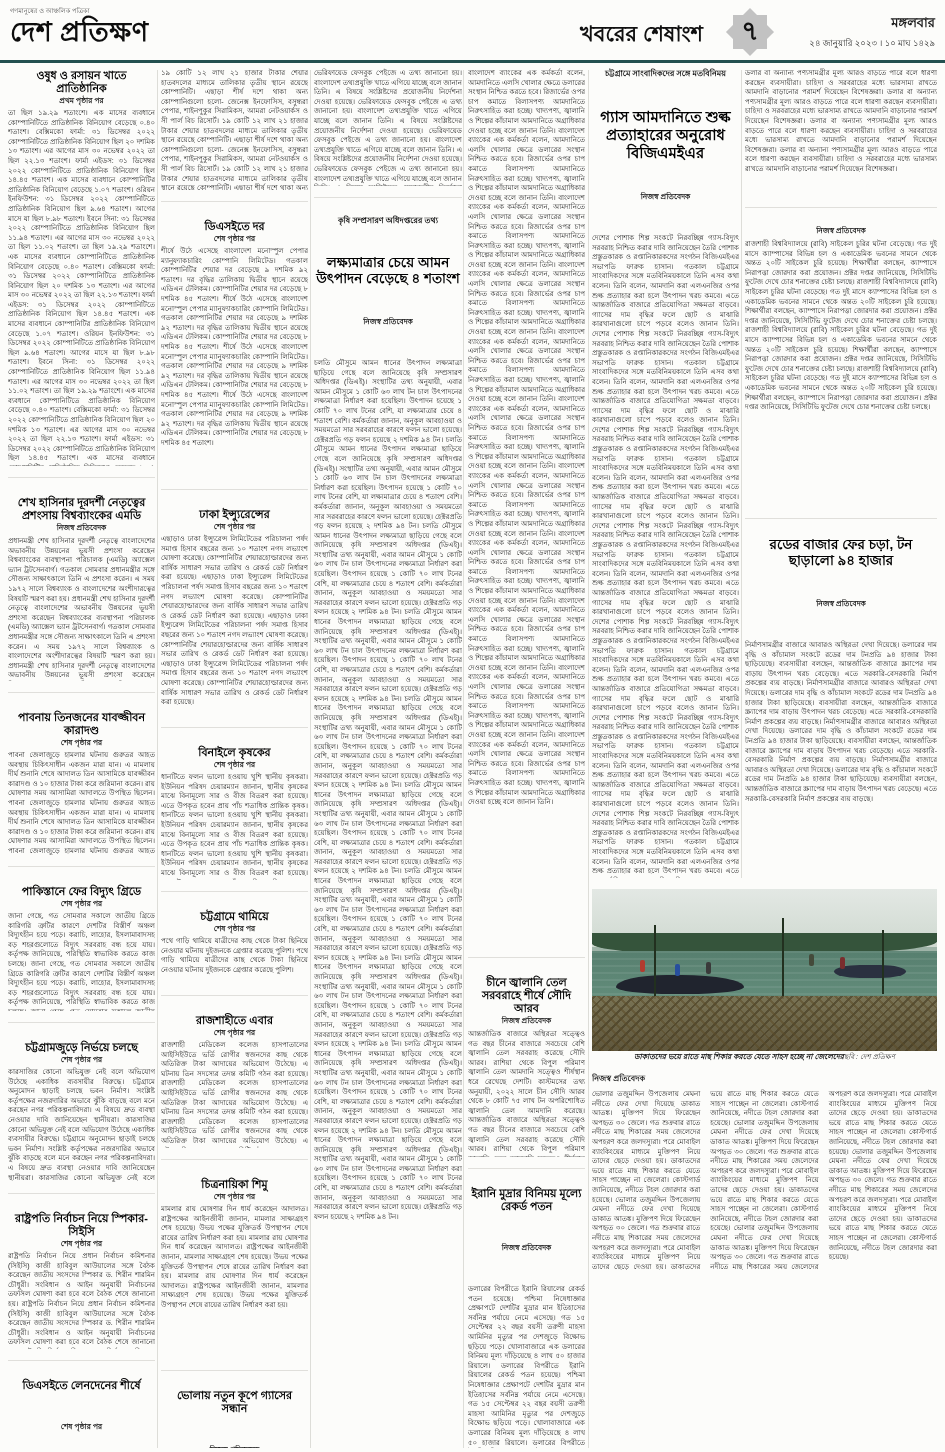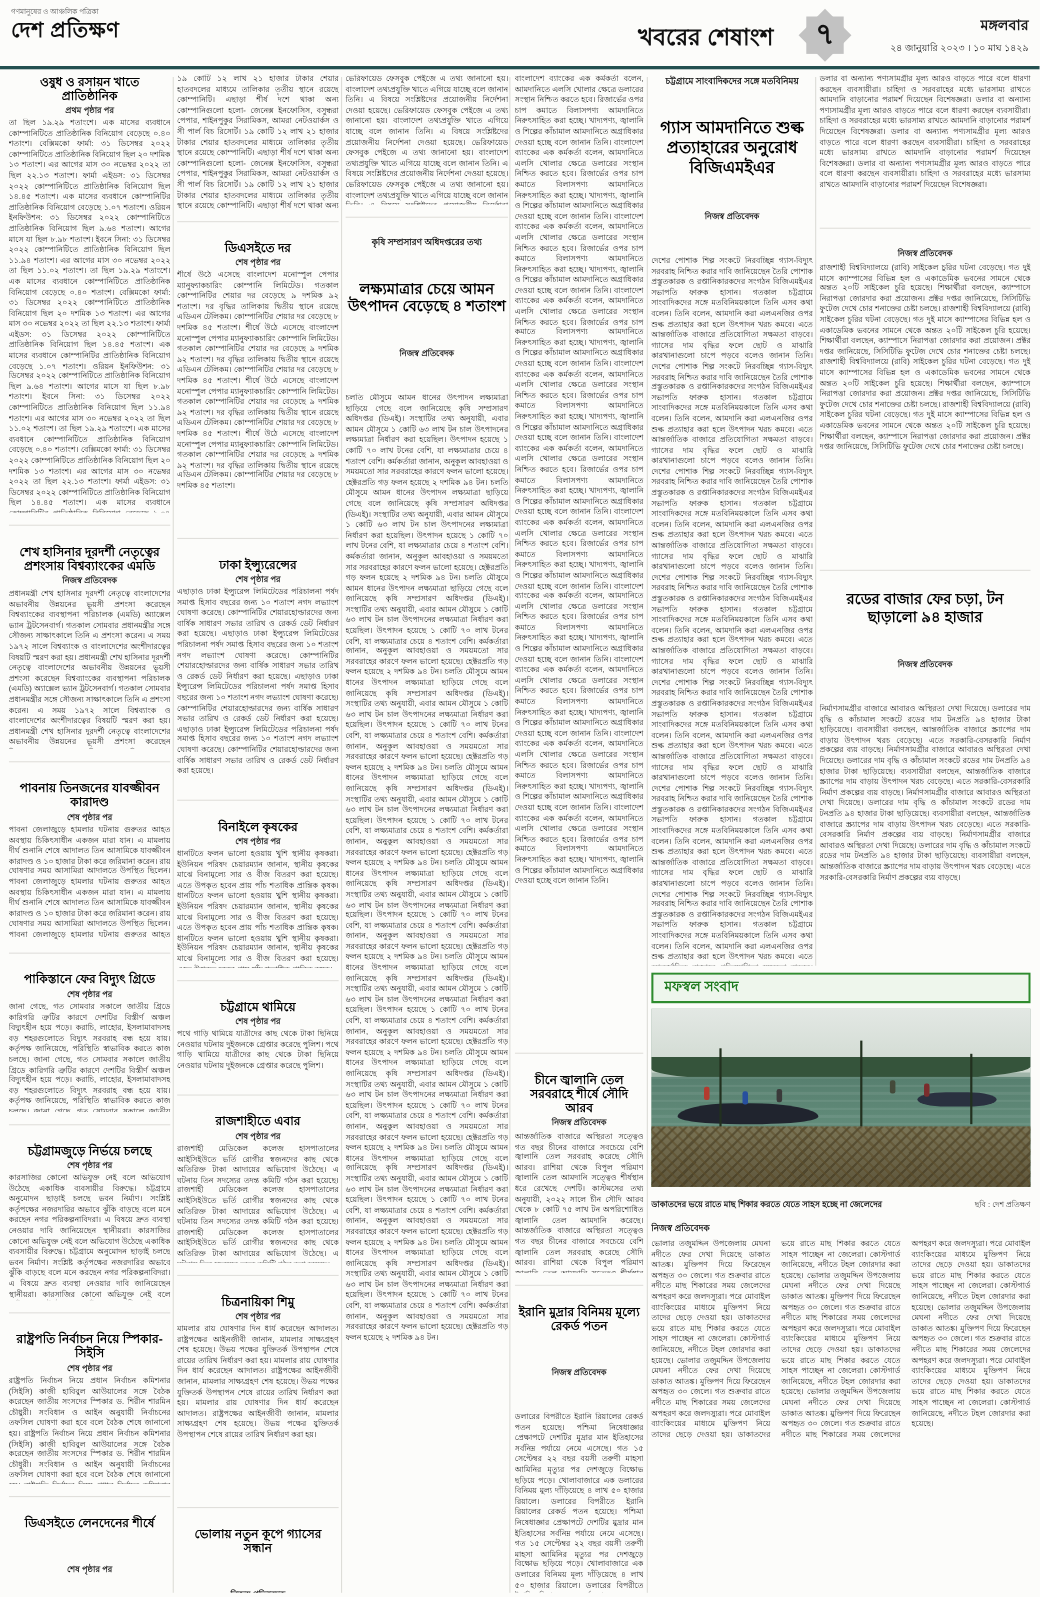--- a/index.html
+++ b/index.html
@@ -5,21 +5,21 @@
   html,body{margin:0;padding:0;}
   body{
     width:945px;height:1452px;position:relative;overflow:hidden;
     background:#fcfcfa;color:#1b1b1b;
     font-family:"Liberation Sans","DejaVu Sans",sans-serif;
   }
   .page{position:absolute;inset:0;}
   
   .mast{position:absolute;left:10px;top:6px;}
   .tagline{font-size:6.5px;color:#555;margin-bottom:2px;}
-  .mastname{font-size:19px;font-weight:bold;color:#0d0d0d;letter-spacing:.5px;line-height:1;}
+  .mastname{font-size:27px;font-weight:bold;color:#0d0d0d;letter-spacing:.5px;line-height:1;}
   .sectiontitle{position:absolute;right:242px;top:18px;font-size:21px;font-weight:bold;color:#101010;}
   .pagestar{position:absolute;right:170px;top:7px;width:50px;height:50px;}
   .pagestar .sq{position:absolute;left:8px;top:8px;width:34px;height:34px;background:#c2c2c2;}
   .pagestar .r45{transform:rotate(45deg);}
   .pagestar .pn{position:absolute;inset:0;display:flex;align-items:center;justify-content:center;
     font-size:27px;font-weight:bold;color:#111;}
   .daydate{position:absolute;right:10px;top:13px;text-align:right;}
   .day{font-size:13px;font-weight:bold;}
   .date{font-size:8.5px;margin-top:3px;color:#222;}
   .headrule{position:absolute;left:0;right:0;top:60px;height:3px;background:#235050;}
@@ -49,21 +49,21 @@
   .ph-water{position:absolute;left:0;right:0;top:38%;bottom:0;
     background:repeating-linear-gradient(180deg,rgba(255,255,255,.07) 0 2px,rgba(0,0,0,0) 2px 7px),linear-gradient(#577f6f,#6f9b87);}
   .ph-net{position:absolute;left:0;right:0;bottom:0;height:34%;
     background:repeating-linear-gradient(45deg,rgba(92,76,40,.55) 0 2px,rgba(0,0,0,0) 2px 7px),
                repeating-linear-gradient(-45deg,rgba(58,48,24,.5) 0 2px,rgba(0,0,0,0) 2px 7px),
                linear-gradient(rgba(125,111,78,.85),rgba(93,82,56,.95));}
   .ph-boat1{position:absolute;left:7%;top:53%;width:37%;height:12%;background:#20242e;border-radius:45% 55% 50% 50%/70% 70% 40% 40%;}
   .ph-boat2{position:absolute;right:9%;top:47%;width:21%;height:8%;background:#2a3140;border-radius:50%/70%;}
   .ph-pole{position:absolute;width:2px;background:#22301f;}
   .fig{position:absolute;width:5px;height:12px;border-radius:2px;}
-  .capline{display:flex;justify-content:space-between;align-items:flex-start;margin-top:10px;}
+  .capline{display:flex;justify-content:center;align-items:flex-start;margin-top:0;font-style:italic;}
   .cap{font-size:7.5px;font-weight:bold;color:#111;}
   .credit{font-size:7px;color:#333;}
   .bigh{font-size:17.5px;font-weight:bold;line-height:21px;color:#000;margin-top:5px;text-align:left;}
   .by-left{font-size:8px;font-weight:bold;margin:3px 0 4px;}
   .cols3{column-count:3;column-gap:10px;}
 </style>
 </head>
 <body>
 
 <div class="page">
@@ -217,23 +217,20 @@
       <div class="bd" style="height:268px">রাজশাহী বিশ্ববিদ্যালয়ে (রাবি) সাইকেল চুরির ঘটনা বেড়েছে। গত দুই মাসে ক্যাম্পাসের বিভিন্ন হল ও একাডেমিক ভবনের সামনে থেকে অন্তত ২০টি সাইকেল চুরি হয়েছে। শিক্ষার্থীরা বলছেন, ক্যাম্পাসে নিরাপত্তা জোরদার করা প্রয়োজন। প্রক্টর দপ্তর জানিয়েছে, সিসিটিভি ফুটেজ দেখে চোর শনাক্তের চেষ্টা চলছে। রাজশাহী বিশ্ববিদ্যালয়ে (রাবি) সাইকেল চুরির ঘটনা বেড়েছে। গত দুই মাসে ক্যাম্পাসের বিভিন্ন হল ও একাডেমিক ভবনের সামনে থেকে অন্তত ২০টি সাইকেল চুরি হয়েছে। শিক্ষার্থীরা বলছেন, ক্যাম্পাসে নিরাপত্তা জোরদার করা প্রয়োজন। প্রক্টর দপ্তর জানিয়েছে, সিসিটিভি ফুটেজ দেখে চোর শনাক্তের চেষ্টা চলছে। রাজশাহী বিশ্ববিদ্যালয়ে (রাবি) সাইকেল চুরির ঘটনা বেড়েছে। গত দুই মাসে ক্যাম্পাসের বিভিন্ন হল ও একাডেমিক ভবনের সামনে থেকে অন্তত ২০টি সাইকেল চুরি হয়েছে। শিক্ষার্থীরা বলছেন, ক্যাম্পাসে নিরাপত্তা জোরদার করা প্রয়োজন। প্রক্টর দপ্তর জানিয়েছে, সিসিটিভি ফুটেজ দেখে চোর শনাক্তের চেষ্টা চলছে। রাজশাহী বিশ্ববিদ্যালয়ে (রাবি) সাইকেল চুরির ঘটনা বেড়েছে। গত দুই মাসে ক্যাম্পাসের বিভিন্ন হল ও একাডেমিক ভবনের সামনে থেকে অন্তত ২০টি সাইকেল চুরি হয়েছে। শিক্ষার্থীরা বলছেন, ক্যাম্পাসে নিরাপত্তা জোরদার করা প্রয়োজন। প্রক্টর দপ্তর জানিয়েছে, সিসিটিভি ফুটেজ দেখে চোর শনাক্তের চেষ্টা চলছে।</div>
     </article>
     <article class="story fill">
       <h2 class="h2">রডের বাজার ফের চড়া, টন ছাড়ালো ৯৪ হাজার</h2>
       <div class="by">নিজস্ব প্রতিবেদক</div>
       <div class="bd">নির্মাণসামগ্রীর বাজারে আবারও অস্থিরতা দেখা দিয়েছে। ডলারের দাম বৃদ্ধি ও কাঁচামাল সংকটে রডের দাম টনপ্রতি ৯৪ হাজার টাকা ছাড়িয়েছে। ব্যবসায়ীরা বলছেন, আন্তর্জাতিক বাজারে স্ক্র্যাপের দাম বাড়ায় উৎপাদন খরচ বেড়েছে। এতে সরকারি-বেসরকারি নির্মাণ প্রকল্পের ব্যয় বাড়ছে। নির্মাণসামগ্রীর বাজারে আবারও অস্থিরতা দেখা দিয়েছে। ডলারের দাম বৃদ্ধি ও কাঁচামাল সংকটে রডের দাম টনপ্রতি ৯৪ হাজার টাকা ছাড়িয়েছে। ব্যবসায়ীরা বলছেন, আন্তর্জাতিক বাজারে স্ক্র্যাপের দাম বাড়ায় উৎপাদন খরচ বেড়েছে। এতে সরকারি-বেসরকারি নির্মাণ প্রকল্পের ব্যয় বাড়ছে। নির্মাণসামগ্রীর বাজারে আবারও অস্থিরতা দেখা দিয়েছে। ডলারের দাম বৃদ্ধি ও কাঁচামাল সংকটে রডের দাম টনপ্রতি ৯৪ হাজার টাকা ছাড়িয়েছে। ব্যবসায়ীরা বলছেন, আন্তর্জাতিক বাজারে স্ক্র্যাপের দাম বাড়ায় উৎপাদন খরচ বেড়েছে। এতে সরকারি-বেসরকারি নির্মাণ প্রকল্পের ব্যয় বাড়ছে। নির্মাণসামগ্রীর বাজারে আবারও অস্থিরতা দেখা দিয়েছে। ডলারের দাম বৃদ্ধি ও কাঁচামাল সংকটে রডের দাম টনপ্রতি ৯৪ হাজার টাকা ছাড়িয়েছে। ব্যবসায়ীরা বলছেন, আন্তর্জাতিক বাজারে স্ক্র্যাপের দাম বাড়ায় উৎপাদন খরচ বেড়েছে। এতে সরকারি-বেসরকারি নির্মাণ প্রকল্পের ব্যয় বাড়ছে।</div>
     </article>
   </section>
 
   <section class="rightsec">
-    <div class="mofossol">
-      <span>মফস্বল সংবাদ</span>
-    </div>
     <figure class="photo" style="margin:5px 0 0">
       <div class="ph-sky"></div>
       <div class="ph-trees"></div>
       <div class="ph-water"></div>
       <div class="ph-boat1"></div>
       <div class="ph-boat2"></div>
       <div class="ph-pole" style="left:18%;top:22%;height:46%"></div>
       <div class="ph-pole" style="left:55%;top:18%;height:50%"></div>
       <div class="ph-pole" style="left:84%;top:25%;height:40%"></div>
       <div class="fig" style="left:14%;top:44%;background:#b23b2f"></div>

